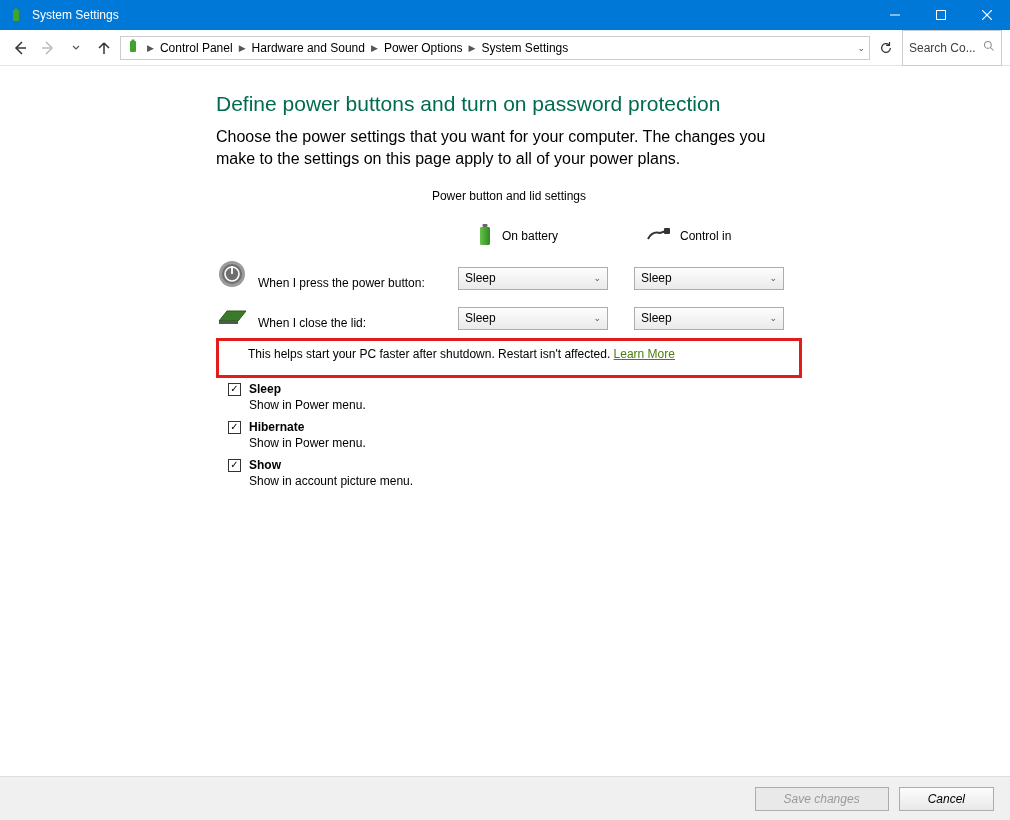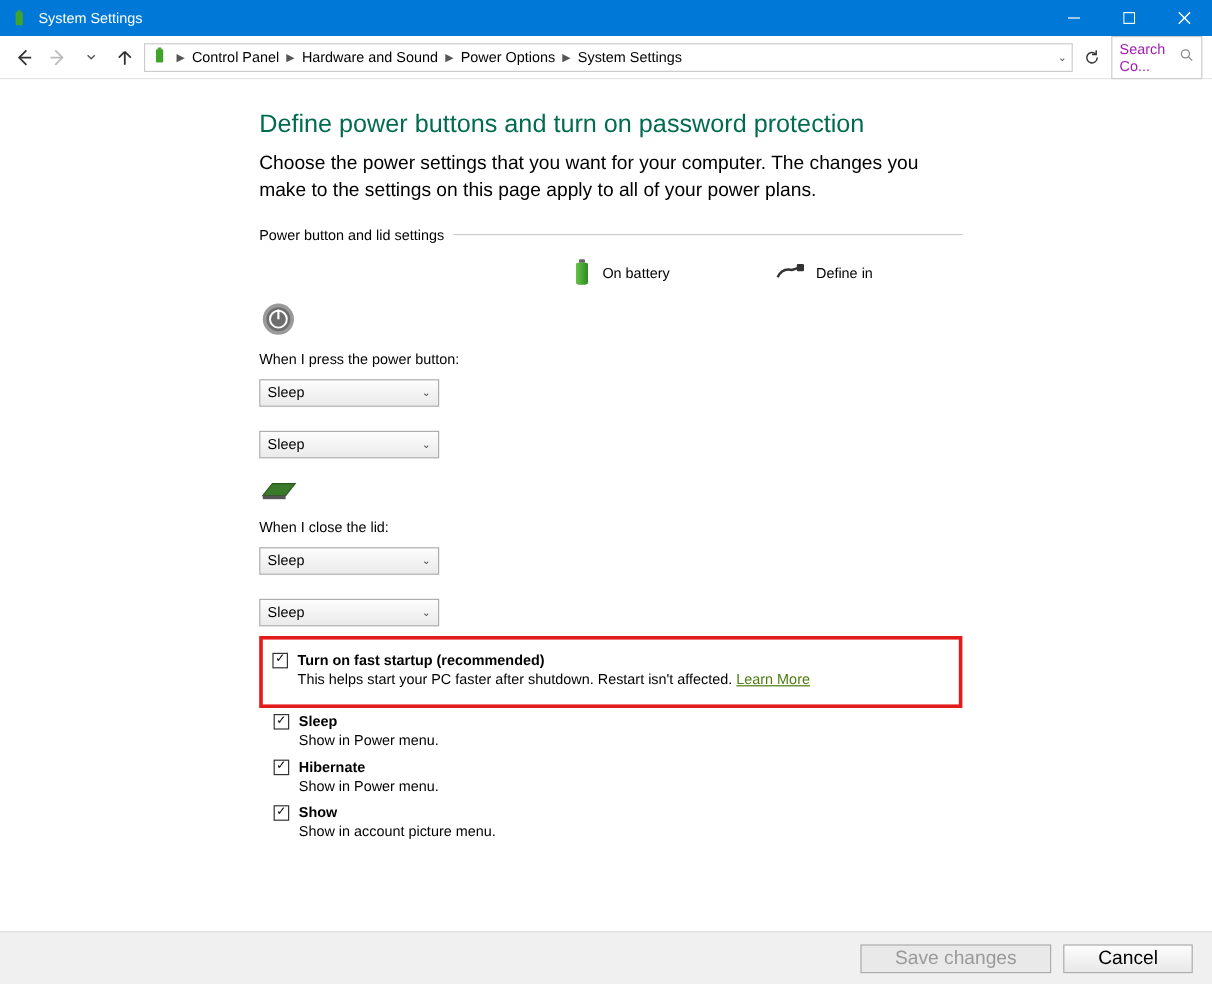--- a/index.html
+++ b/index.html
@@ -63,21 +63,21 @@
     color:#000;
   }
   .addressbar .crumb { white-space:nowrap; }
   .addressbar .chev { color:#555; font-size:9px; }
   .addr-tail{margin-left:auto;display:flex;align-items:center;gap:4px;}
   .addr-drop{color:#555;font-size:9px;}
   .refresh-btn{
     width:24px;height:24px;display:flex;align-items:center;justify-content:center;color:#333;
   }
   .searchbox{
-    width:76px;height:24px;border:1px solid #ccc;display:flex;align-items:center;padding:17px 6px;color:#a21caf;background:#fff;
+    width:100px;height:24px;border:1px solid #ccc;display:flex;align-items:center;padding:17px 6px;color:#404040;background:#fff;
     justify-content:space-between;
   }
   .content {
     position:absolute;
     top:66px; left:0; right:0; bottom:44px;
     overflow:auto;
     padding: 20px 0 0 216px;
   }
   .inner { width: 586px; }
   h1.page-title{
@@ -87,32 +87,32 @@
     color:#0a6; 
     color:#0a7a3b;
     margin:6px 0 10px 0;
   }
   
   h1.page-title{ color:#0a7a5a; }
   h1.page-title{ color:#0a6e55; }
   h1.page-title{ color:#006b4f; }
   .desc{ font-size:16px; color:#000; line-height:1.4; margin-bottom:18px; }
   .section-head{
-    display:flex;align-items:center;gap:8px;margin:6px 0 8px 0;font-size:12px;color:#000;
+    display:flex;align-items:center;gap:8px;margin:6px 0 8px 0;font-size:12px;color:#000;flex-direction:column;
   }
   .section-head .line{flex:1;height:1px;background:#ccc;}
   .icon-col-row{
     display:flex;align-items:center;gap:20px;
     padding-left:260px;
     margin-bottom:6px;
     margin-top:12px;
   }
   .icon-col{display:flex;align-items:center;gap:8px;width:150px;}
   .setting-row{
-    display:flex;align-items:flex-start;gap:10px;margin:8px 0;flex-direction:column;
+    display:flex;align-items:flex-end;gap:10px;margin:8px 0;
   }
   .setting-row .row-icon{
     width:32px;height:32px;display:flex;align-items:center;justify-content:center;
   }
   .setting-row .row-label{width:190px;font-size:12px;}
   .dropdown{
     width:150px;height:23px;border:1px solid #adadad;background:linear-gradient(#fdfdfd,#eaeaea);
     display:flex;align-items:center;justify-content:space-between;padding:0 6px;font-size:12px;color:#000;
   }
   .dropdown .dd-chev{font-size:9px;color:#555;}
@@ -131,21 +131,21 @@
     margin-left:0;
   }
   a.link{color:#4d7c0f;text-decoration:underline;}
   .footer{
     position:absolute;left:0;right:0;bottom:0;height:44px;
     background:#f0f0f0;border-top:1px solid #ddd;
     display:flex;align-items:center;justify-content:flex-end;padding:0 16px;gap:10px;
   }
   .btn{
     min-width:88px;height:24px;border:1px solid #adadad;background:linear-gradient(#fdfdfd,#e8e8e8);
-    display:flex;align-items:center;justify-content:center;font-size:16px;padding:0 28px;
+    display:flex;align-items:center;justify-content:center;font-size:12px;padding:0 28px;font-style:italic;
   }
   .btn.disabled{color:#9a9a9a;background:#e9e9e9;}
   
   .svg-icon{display:block}
 </style>
 </head>
 <body>
 
 <div class="titlebar">
   <span class="app-icon">
@@ -262,21 +262,21 @@
         </span>
         <span>On battery</span>
       </div>
       <div class="icon-col">
         <span>
           <svg width="26" height="16" viewBox="0 0 26 16">
             <path d="M2 12 Q6 4 14 6 L20 4" fill="none" stroke="#333" stroke-width="2"></path>
             <rect x="18" y="1" width="6" height="6" rx="1" fill="#333"></rect>
           </svg>
         </span>
-        <span>Define in</span>
+        <span>Control in</span>
       </div>
     </div>
 
     <div class="setting-row">
       <div class="row-icon">
         <svg width="30" height="30" viewBox="0 0 30 30">
           <circle cx="15" cy="15" r="13" fill="#9a9a9a"></circle>
           <circle cx="15" cy="15" r="10" fill="#6e6e6e"></circle>
           <circle cx="15" cy="15" r="7" fill="none" stroke="#fff" stroke-width="1.6"></circle>
           <line x1="15" y1="7" x2="15" y2="15" stroke="#fff" stroke-width="1.8"></line>
@@ -311,24 +311,20 @@
       <div class="dropdown">
         <span>Sleep</span>
         <span class="dd-chev">⌄</span>
       </div>
     </div>
 
 
     <div class="shutdown-list">
 
       <div class="highlight-box">
-        <div class="chk-row" style="margin-left:0;">
-          <div class="chk checked"></div>
-          <div class="chk-label"><strong>Turn on fast startup (recommended)</strong></div>
-        </div>
         <div class="chk-sub" style="margin-left:21px;">
           <span>This helps start your PC faster after shutdown. Restart isn't affected. </span><a href="#" class="link">Learn More</a>
         </div>
       </div>
 
       <div class="chk-row">
         <div class="chk checked"></div>
         <div class="chk-label"><strong>Sleep</strong></div>
       </div>
       <div class="chk-sub">Show in Power menu.</div>

